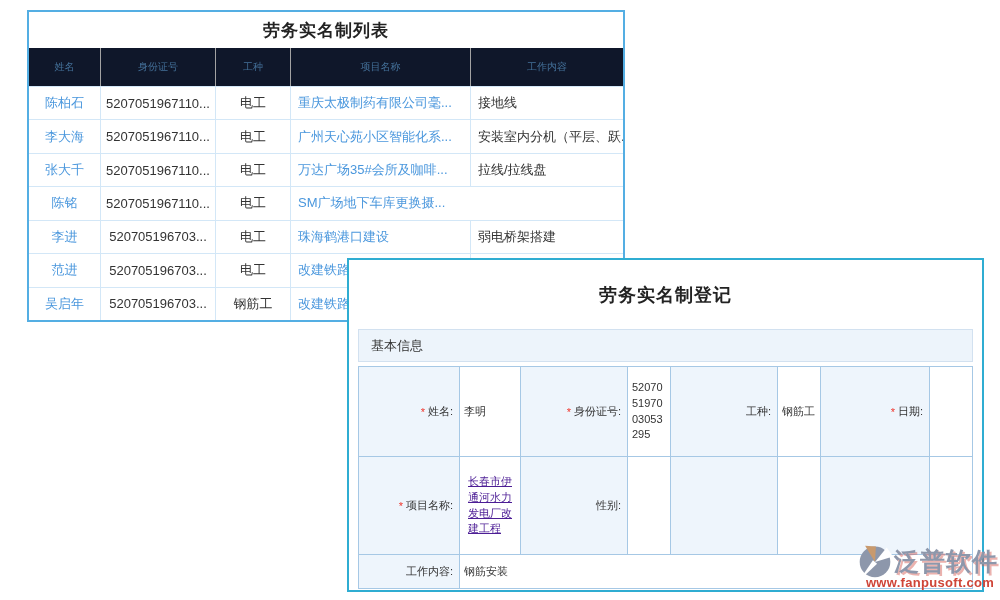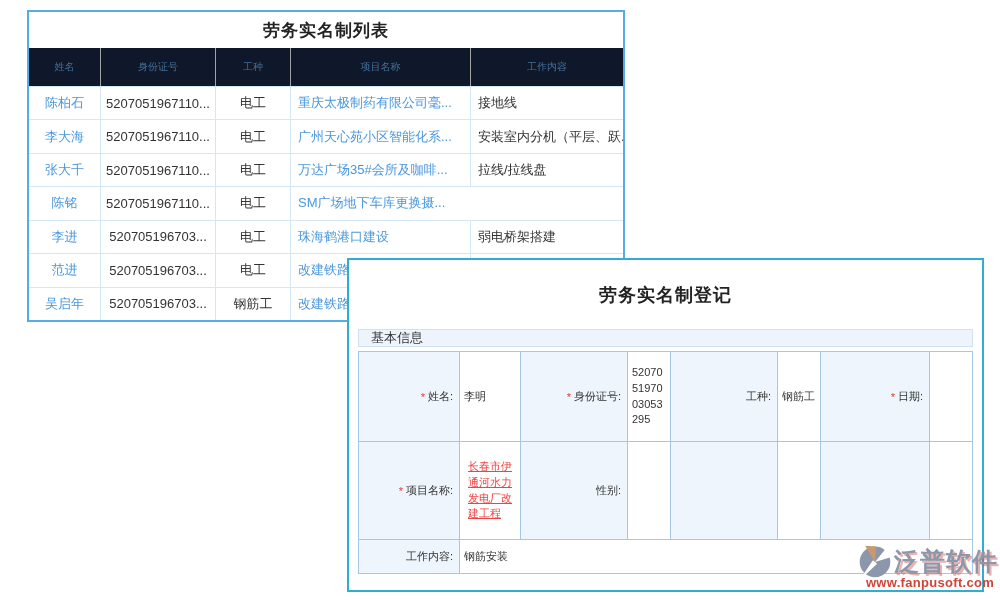--- a/index.html
+++ b/index.html
@@ -43,39 +43,39 @@
   
   .panel-form{
     position:absolute;left:347px;top:258px;width:637px;height:334px;
     border:2px solid #2fadd2;background:#fff;box-sizing:border-box;z-index:2;
   }
   .form-title{
     height:69px;display:flex;align-items:center;justify-content:center;
     font-size:18px;font-weight:bold;color:#222;letter-spacing:1px;
   }
   .section-bar{
-    margin:0 9px;height:18px;background:#edf4fb;border:1px solid #d2e1f0;
+    margin:0 9px;height:33px;background:#edf4fb;border:1px solid #d2e1f0;
     box-sizing:border-box;display:flex;align-items:center;padding-left:12px;
     font-size:13px;color:#333;
   }
   .form-grid{
     margin:4px 9px 0 9px;display:grid;
     grid-template-columns:100px 60px 106px 42px 106px 42px 108px 1fr;
     grid-template-rows:89px 97px 33px;
     gap:1px;background:#a6c8e5;border:1px solid #a6c8e5;
   }
   .fcell{
     background:#fff;font-size:11px;color:#333;display:flex;align-items:center;
     padding:2px 4px;box-sizing:border-box;overflow:hidden;
   }
   .flabel{background:#eef5fc;justify-content:flex-end;text-align:right;padding-right:6px;}
   .fvalue{word-break:break-all;line-height:1.45;}
   .linkcell{padding:0 8px;}
   .req{color:#f0352b;margin-right:3px;}
-  .flink{color:#ef4444;text-decoration:underline;cursor:pointer;word-break:break-all;}
+  .flink{color:#4c1d95;text-decoration:underline;cursor:pointer;word-break:break-all;}
   .span-work{grid-column:2 / -1;}
 
   
   .watermark{position:absolute;left:856px;top:543px;z-index:5;width:148px;}
   .wm-top{display:flex;align-items:center;}
   .wm-icon{flex:0 0 38px;height:36px;}
   .wm-brand{
     font-size:25px;font-weight:bold;color:#8d97ab;letter-spacing:1px;
     text-shadow:2px 2px 0 rgba(210,85,75,0.45);white-space:nowrap;
   }

